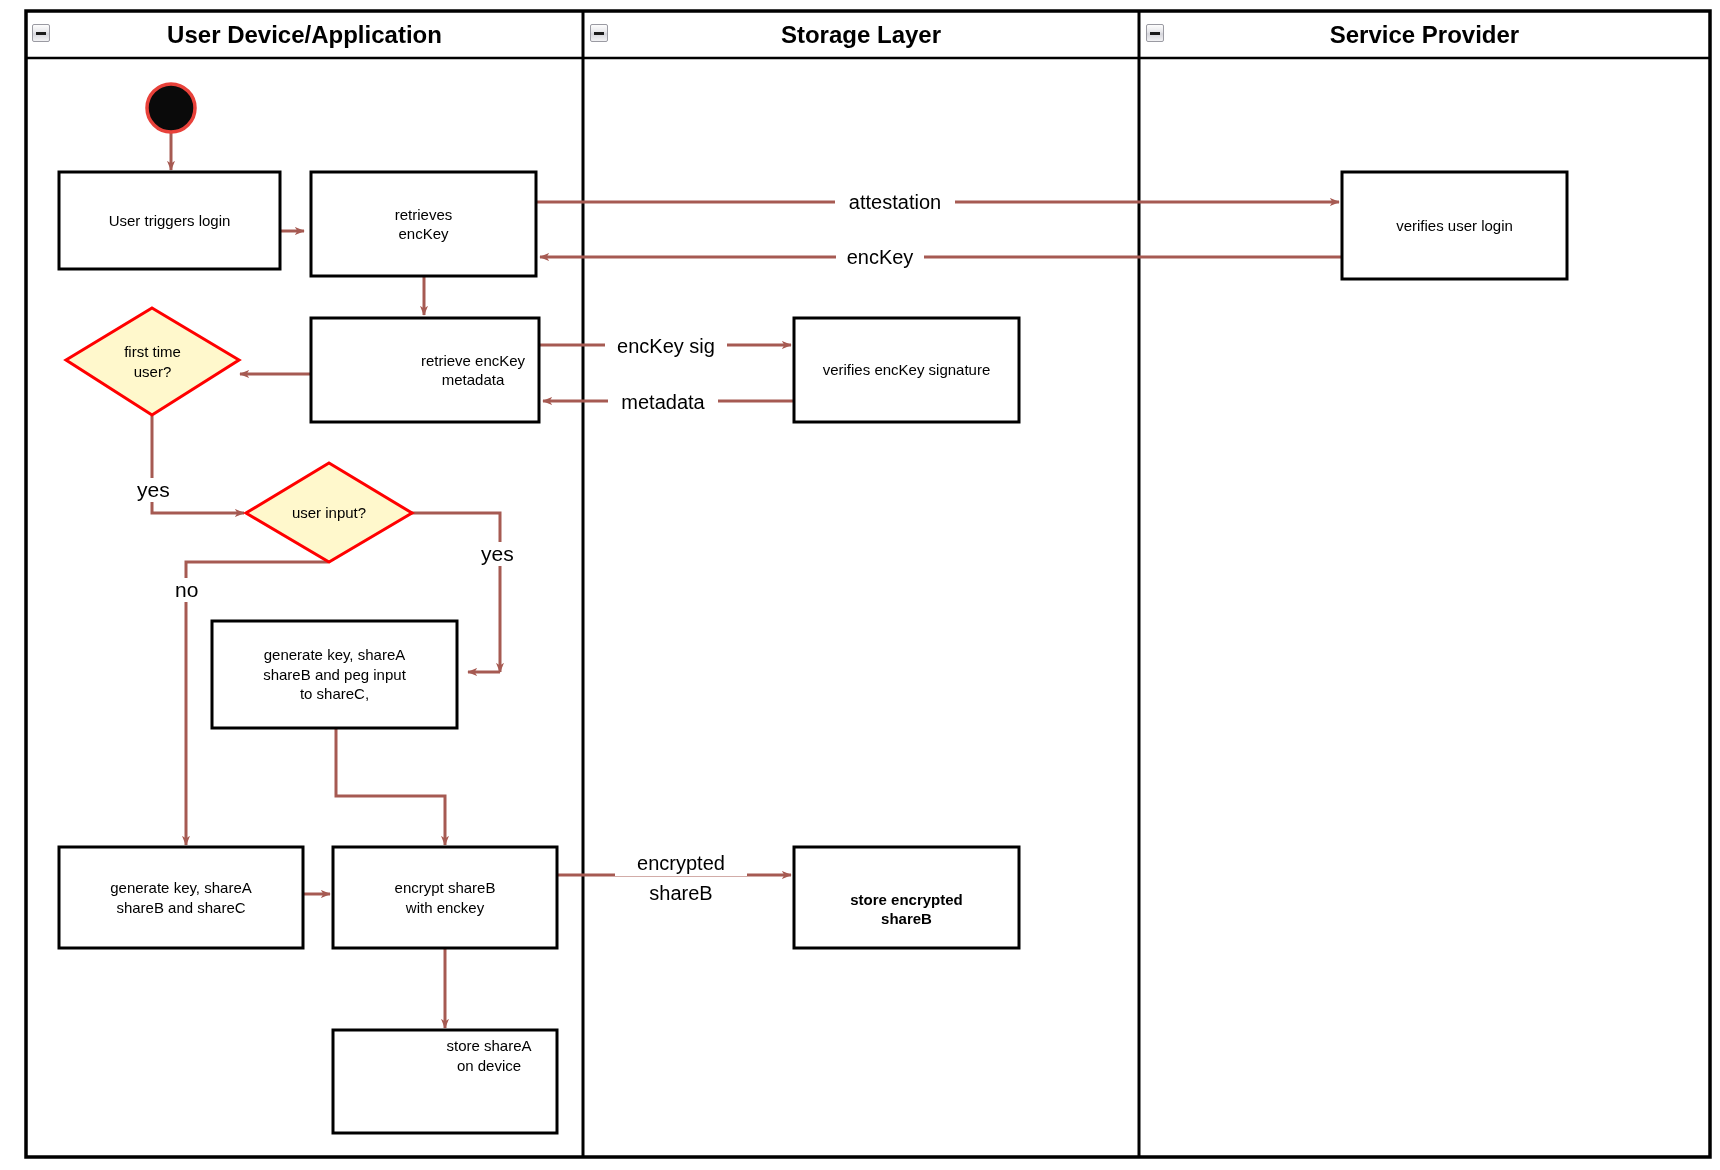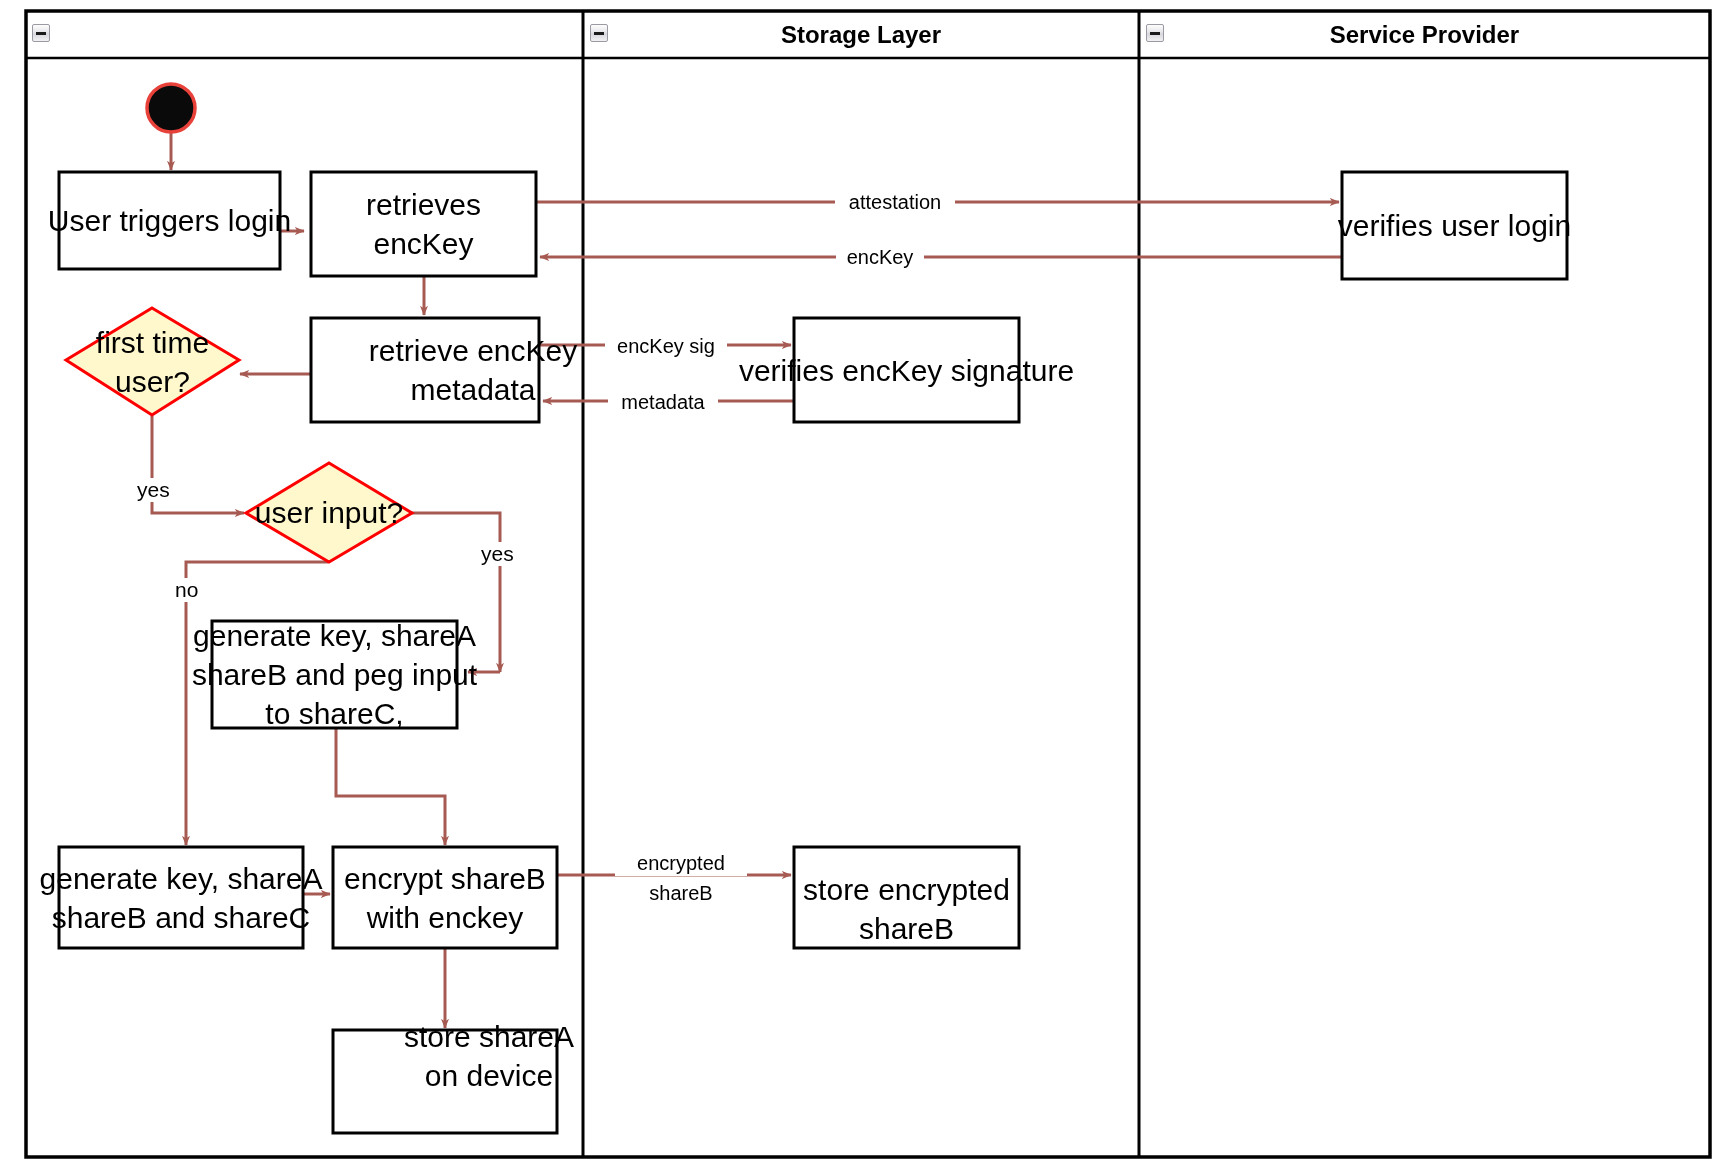--- a/index.html
+++ b/index.html
@@ -19,21 +19,21 @@
     background:linear-gradient(180deg,#fdfdfd 0%,#e6e6ea 45%,#d6d6dc 55%,#f2f2f4 100%);
     border:1px solid #9a9aa2;border-radius:2px;
     box-sizing:border-box;
   }
   .collapse-icon::before{
     content:"";position:absolute;left:3px;right:3px;top:7px;height:3px;background:#1b1b1b;
   }
   .node-label{
     position:absolute;display:flex;align-items:center;justify-content:center;
     text-align:center;font-family:"Liberation Sans",sans-serif;
-    font-size:30px;color:#000;line-height:1.30;pointer-events:none;
+    font-size:15px;color:#000;line-height:1.30;pointer-events:none;
     white-space:nowrap;
   }
   .edge-label{
     position:absolute;display:flex;align-items:center;justify-content:center;
     text-align:center;font-family:"Liberation Sans",sans-serif;
     font-size:20px;color:#000;line-height:1.25;
     background:#ffffff;white-space:nowrap;
   }
   .guard-label{
     position:absolute;font-family:"Liberation Sans",sans-serif;
@@ -107,20 +107,23 @@
       <rect x="794" y="318" width="225" height="104" fill="#ffffff" stroke="#000000" stroke-width="3"></rect>
       <rect x="794" y="847" width="225" height="101" fill="#ffffff" stroke="#000000" stroke-width="3"></rect>
       <rect x="1342" y="172" width="225" height="107" fill="#ffffff" stroke="#000000" stroke-width="3"></rect>
 
       <polygon points="152,308 239,360 152,415 66,360" fill="#fff8cc" stroke="#ff0000" stroke-width="3"></polygon>
       <polygon points="329,463 412,513 329,562 246,513" fill="#fff8cc" stroke="#ff0000" stroke-width="3"></polygon>
     </g>
   </svg>
 
   <div class="collapse-icon" style="left:32px;top:24px;"></div>
+  <div class="lane-header lane-title" style="left:26px;top:11px;width:557px;height:47px;">
+    <span>User Device/Application</span>
+  </div>
 
   <div class="collapse-icon" style="left:590px;top:24px;"></div>
   <div class="lane-header lane-title" style="left:583px;top:11px;width:556px;height:47px;">
     <span>Storage Layer</span>
   </div>
 
   <div class="collapse-icon" style="left:1146px;top:24px;"></div>
   <div class="lane-header lane-title" style="left:1139px;top:11px;width:571px;height:47px;">
     <span>Service Provider</span>
   </div>
@@ -166,21 +169,21 @@
 
   <div class="node-label" style="left:333px;top:1004px;width:224px;height:103px;flex-direction:column;padding-left:44px;">
     <span>store shareA</span>
     <span>on device</span>
   </div>
 
   <div class="node-label" style="left:749px;top:318px;width:315px;height:104px;background:transparent;">
     <span>verifies encKey signature</span>
   </div>
 
-  <div class="node-label" style="left:794px;top:847px;width:225px;height:124px;flex-direction:column;">
+  <div class="node-label" style="left:794px;top:847px;width:225px;height:124px;flex-direction:column;font-weight:bold;">
     <span>store encrypted</span>
     <span>shareB</span>
   </div>
 
   <div class="node-label" style="left:1342px;top:172px;width:225px;height:107px;">
     <span>verifies user login</span>
   </div>
 
   <div class="edge-label" style="left:835px;top:188px;width:120px;height:28px;">attestation</div>
 

